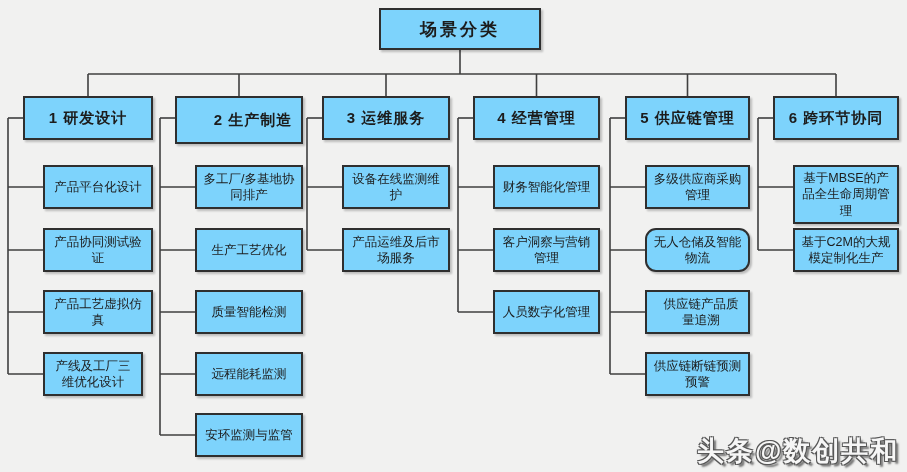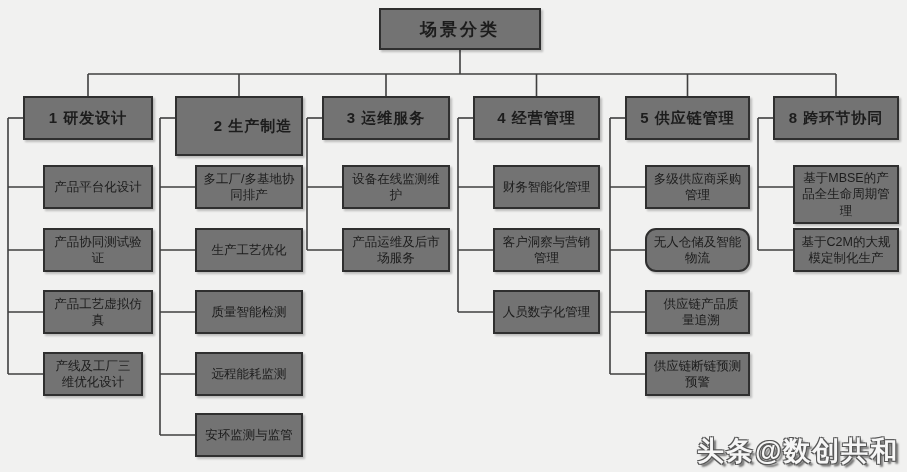--- a/index.html
+++ b/index.html
@@ -1,21 +1,21 @@
 <!DOCTYPE html>
 <html><head>
 <meta charset="utf-8">
 <title>场景分类</title>
 <style>
   html,body{margin:0;padding:0;background:#f1f1f0;}
   body{font-family:"Liberation Sans","DejaVu Sans",sans-serif;}
   #canvas{position:relative;width:907px;height:472px;background:#f1f1f0;overflow:hidden;}
   #connectors{position:absolute;left:0;top:0;z-index:0;}
   .node{
-    position:absolute;box-sizing:border-box;background:#737373;
+    position:absolute;box-sizing:border-box;background:#7dd3fc;
     border:2px solid #2f2f2f;display:flex;align-items:center;justify-content:center;
     text-align:center;color:#1c1c1c;box-shadow:2px 2px 2px rgba(0,0,0,0.22);z-index:1;
   }
   .root{font-weight:bold;font-size:17px;letter-spacing:3px;}
   .header{font-weight:bold;font-size:15px;letter-spacing:1px;}
   .child{font-size:12.5px;line-height:1.3;padding:3px 5px;}
   .wm-wechat{
     position:absolute;left:517px;top:423px;display:flex;align-items:center;gap:9px;
     color:#ababab;font-size:23px;letter-spacing:2px;z-index:2;white-space:nowrap;
   }
@@ -74,38 +74,38 @@
     </svg>
 
   <div class="node root" id="root-box" style="left:379px;top:8px;width:162px;height:42px;">场景分类</div>
 
   <div id="tree">
       <div class="node header" style="left: 23px; top: 96px; width: 130px; height: 44px;">1 研发设计</div>
       <div class="node child" style="left: 43px; top: 165px; width: 110px; min-height: 44px;">产品平台化设计</div>
       <div class="node child" style="left: 43px; top: 228px; width: 110px; min-height: 44px;">产品协同测试验证</div>
       <div class="node child" style="left: 43px; top: 290px; width: 110px; min-height: 44px;">产品工艺虚拟仿真</div>
       <div class="node child" style="left: 43px; top: 352px; width: 100px; min-height: 44px;">产线及工厂三维优化设计</div>
-      <div class="node header" style="left: 175px; top: 96px; width: 128px; height: 60px; padding-left: 28px;">2 生产制造</div>
+      <div class="node header" style="left: 175px; top: 96px; width: 128px; height: 48px; padding-left: 28px;">2 生产制造</div>
       <div class="node child" style="left: 195px; top: 165px; width: 108px; min-height: 44px;">多工厂/多基地协同排产</div>
       <div class="node child" style="left: 195px; top: 228px; width: 108px; min-height: 44px;">生产工艺优化</div>
       <div class="node child" style="left: 195px; top: 290px; width: 108px; min-height: 44px;">质量智能检测</div>
       <div class="node child" style="left: 195px; top: 352px; width: 108px; min-height: 44px;">远程能耗监测</div>
       <div class="node child" style="left: 195px; top: 413px; width: 108px; min-height: 44px;">安环监测与监管</div>
       <div class="node header" style="left: 322px; top: 96px; width: 128px; height: 44px;">3 运维服务</div>
       <div class="node child" style="left: 342px; top: 165px; width: 108px; min-height: 44px;">设备在线监测维护</div>
       <div class="node child" style="left: 342px; top: 228px; width: 108px; min-height: 44px;">产品运维及后市场服务</div>
       <div class="node header" style="left: 473px; top: 96px; width: 127px; height: 44px;">4 经营管理</div>
       <div class="node child" style="left: 493px; top: 165px; width: 107px; min-height: 44px;">财务智能化管理</div>
       <div class="node child" style="left: 493px; top: 228px; width: 107px; min-height: 44px;">客户洞察与营销管理</div>
       <div class="node child" style="left: 493px; top: 290px; width: 107px; min-height: 44px;">人员数字化管理</div>
       <div class="node header" style="left: 625px; top: 96px; width: 125px; height: 44px;">5 供应链管理</div>
       <div class="node child" style="left: 645px; top: 165px; width: 105px; min-height: 44px;">多级供应商采购管理</div>
       <div class="node child" style="left: 645px; top: 228px; width: 105px; min-height: 44px; border-radius: 11px;">无人仓储及智能物流</div>
       <div class="node child" style="left: 645px; top: 290px; width: 105px; min-height: 44px; padding-left: 12px;">供应链产品质量追溯</div>
       <div class="node child" style="left: 645px; top: 352px; width: 105px; min-height: 44px;">供应链断链预测预警</div>
-      <div class="node header" style="left: 773px; top: 96px; width: 126px; height: 44px;">8 跨环节协同</div>
+      <div class="node header" style="left: 773px; top: 96px; width: 126px; height: 44px;">6 跨环节协同</div>
       <div class="node child" style="left: 793px; top: 165px; width: 106px; min-height: 44px;">基于MBSE的产品全生命周期管理</div>
       <div class="node child" style="left: 793px; top: 228px; width: 106px; min-height: 44px;">基于C2M的大规模定制化生产</div>
     </div>
 
 
   <div class="wm-toutiao">头条@数创共和</div>
 </div>
 
 </body></html>

